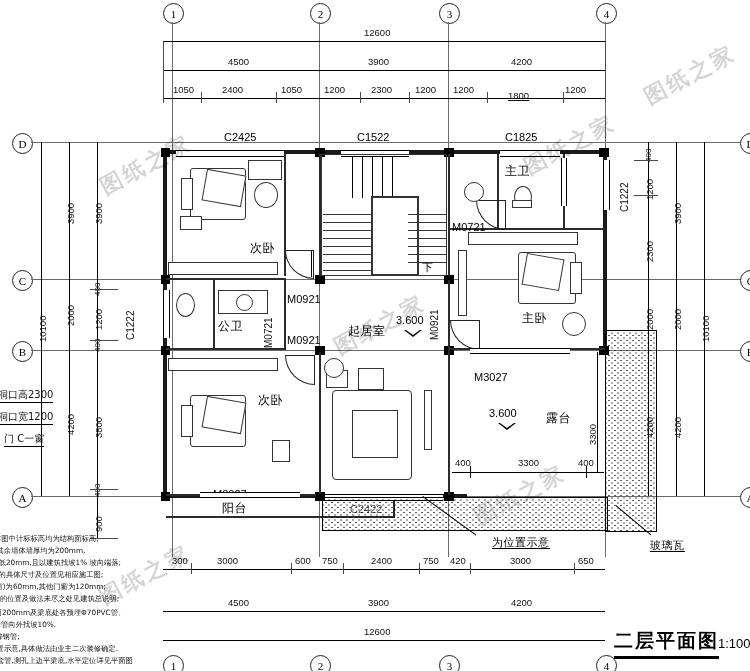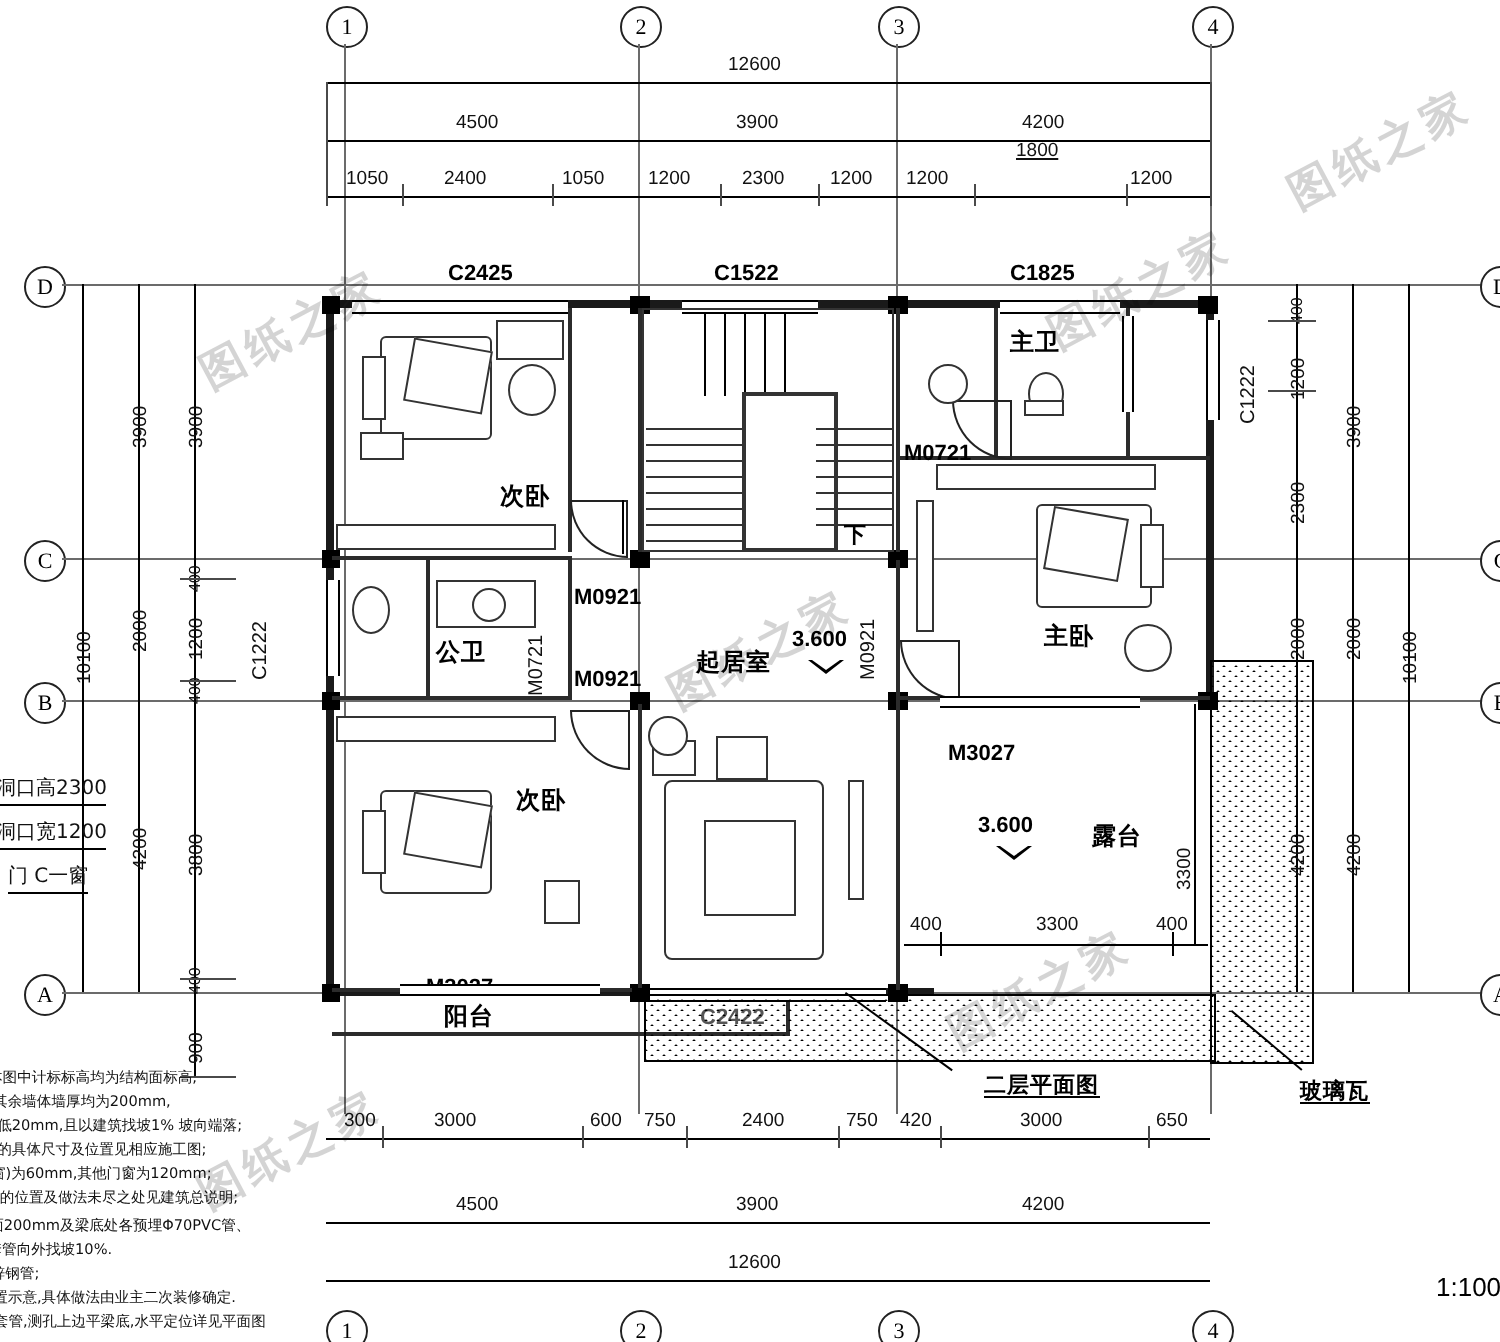--- a/index.html
+++ b/index.html
@@ -14,21 +14,21 @@
   .thin{background:#4a4a4a;}
   .grid-ln{background:#6b6b6b;}
   .wall{position:absolute;background:#1a1a1a;}
   .wall-h{height:4px;}
   .wall-v{width:4px;}
   .twall{position:absolute;background:#2b2b2b;}
   .twall-h{height:2px;}
   .twall-v{width:2px;}
   .col{position:absolute;background:#000;}
   .rm{position:absolute;border:1px solid #333;box-sizing:border-box;background:transparent;}
-  .lbl{position:absolute;white-space:nowrap;font-size:11px;line-height:1;font-weight:bold;}
+  .lbl{position:absolute;white-space:nowrap;font-size:11px;line-height:1;}
   .lbl-cn{font-family:"DejaVu Sans",sans-serif;font-size:12px;letter-spacing:0.5px;}
   .dim{position:absolute;white-space:nowrap;font-size:9.5px;line-height:1;color:#111;}
   .dimv{position:absolute;white-space:nowrap;font-size:9.5px;line-height:1;color:#111;
         transform-origin:0 0;transform:rotate(-90deg);}
   .bub{position:absolute;width:19px;height:19px;border:1px solid #222;border-radius:50%;
        font-size:11px;display:flex;align-items:center;justify-content:center;background:#fff;
        font-family:"Liberation Serif",serif;}
   .win{position:absolute;background:#fff;border-top:1px solid #000;border-bottom:1px solid #000;}
   .winv{position:absolute;background:#fff;border-left:1px solid #000;border-right:1px solid #000;}
   .door-arc{position:absolute;border:1px solid #222;border-radius:0 0 0 100%;background:transparent;}
@@ -96,21 +96,21 @@
   <div class="dim" style="left:511px;top:57px;">4200</div>
 
   <div class="ln hl" style="left:163px;top:98px;width:442px;"></div>
   <div class="dim" style="left:173px;top:85px;">1050</div>
   <div class="dim" style="left:222px;top:85px;">2400</div>
   <div class="dim" style="left:281px;top:85px;">1050</div>
   <div class="dim" style="left:324px;top:85px;">1200</div>
   <div class="dim" style="left:371px;top:85px;">2300</div>
   <div class="dim" style="left:415px;top:85px;">1200</div>
   <div class="dim" style="left:453px;top:85px;">1200</div>
-  <div class="dim" style="left:508px;top:71px;text-decoration:underline;">1800</div>
+  <div class="dim" style="left:508px;top:91px;text-decoration:underline;">1800</div>
   <div class="dim" style="left:565px;top:85px;">1200</div>
 
   <div class="ln vl thin" style="left:163px;top:41px;height:62px;"></div>
   <div class="ln vl thin" style="left:201px;top:92px;height:11px;"></div>
   <div class="ln vl thin" style="left:276px;top:92px;height:11px;"></div>
   <div class="ln vl thin" style="left:360px;top:92px;height:11px;"></div>
   <div class="ln vl thin" style="left:409px;top:92px;height:11px;"></div>
   <div class="ln vl thin" style="left:487px;top:92px;height:11px;"></div>
   <div class="ln vl thin" style="left:563px;top:92px;height:11px;"></div>
   <div class="ln vl thin" style="left:605px;top:41px;height:62px;"></div>
@@ -327,36 +327,37 @@
   <div class="ln vl" style="left:470px;top:466px;height:12px;"></div>
   <div class="ln vl" style="left:586px;top:466px;height:12px;"></div>
   <div class="ln vl" style="left:597px;top:352px;height:120px;"></div>
 
   <div class="hatch-tile" style="left:605px;top:330px;width:50px;height:200px;"></div>
 
   <div class="lbl lbl-cn" style="left:222px;top:502px;">阳台</div>
   <div class="hatch-tile" style="left:322px;top:497px;width:284px;height:32px;"></div>
 
   <div class="lead" style="left:423px;top:496px;width:66px;transform:rotate(36deg);"></div>
-  <div class="lbl lbl-cn uline" style="left:492px;top:537px;font-size:11px;">二层平面图</div>
+  <div class="lbl lbl-cn uline" style="left:492px;top:537px;font-size:11px;">为位置示意</div>
   <div class="lead" style="left:616px;top:505px;width:46px;transform:rotate(40deg);"></div>
   <div class="lbl lbl-cn uline" style="left:650px;top:540px;font-size:11px;">玻璃瓦</div>
 
   <div class="notes" style="left:-6px;top:534px;">本图中计标标高均为结构面标高;</div>
   <div class="notes" style="left:-20px;top:546px;">mm,其余墙体墙厚均为200mm,</div>
   <div class="notes" style="left:-16px;top:558px;">端面低20mm,且以建筑找坡1% 坡向端落;</div>
   <div class="notes" style="left:-16px;top:570px;">留孔的具体尺寸及位置见相应施工图;</div>
   <div class="notes" style="left:-22px;top:582px;">(固定窗)为60mm,其他门窗为120mm;</div>
   <div class="notes" style="left:-22px;top:594px;">应设置的位置及做法未尽之处见建筑总说明;</div>
   <div class="notes" style="left:-20px;top:608px;">离楼面200mm及梁底处各预埋Φ70PVC管、</div>
   <div class="notes" style="left:-16px;top:620px;">管;套管向外找坡10%.</div>
   <div class="notes" style="left:-12px;top:632px;">镀锌钢管;</div>
   <div class="notes" style="left:-18px;top:644px;">为位置示意,具体做法由业主二次装修确定.</div>
   <div class="notes" style="left:-22px;top:656px;">10 钢套管,测孔上边平梁底,水平定位详见平面图</div>
 
+  <div class="title-cn" style="left:614px;top:628px;">二层平面图</div>
   <div class="scale-t" style="left:718px;top:636px;">1:100</div>
 
   <div class="wm" style="left:96px;top:150px;">图纸之家</div>
   <div class="wm" style="left:330px;top:310px;">图纸之家</div>
   <div class="wm" style="left:520px;top:130px;">图纸之家</div>
   <div class="wm" style="left:95px;top:560px;">图纸之家</div>
   <div class="wm" style="left:470px;top:480px;">图纸之家</div>
   <div class="wm" style="left:640px;top:60px;">图纸之家</div>
 
 </div>

